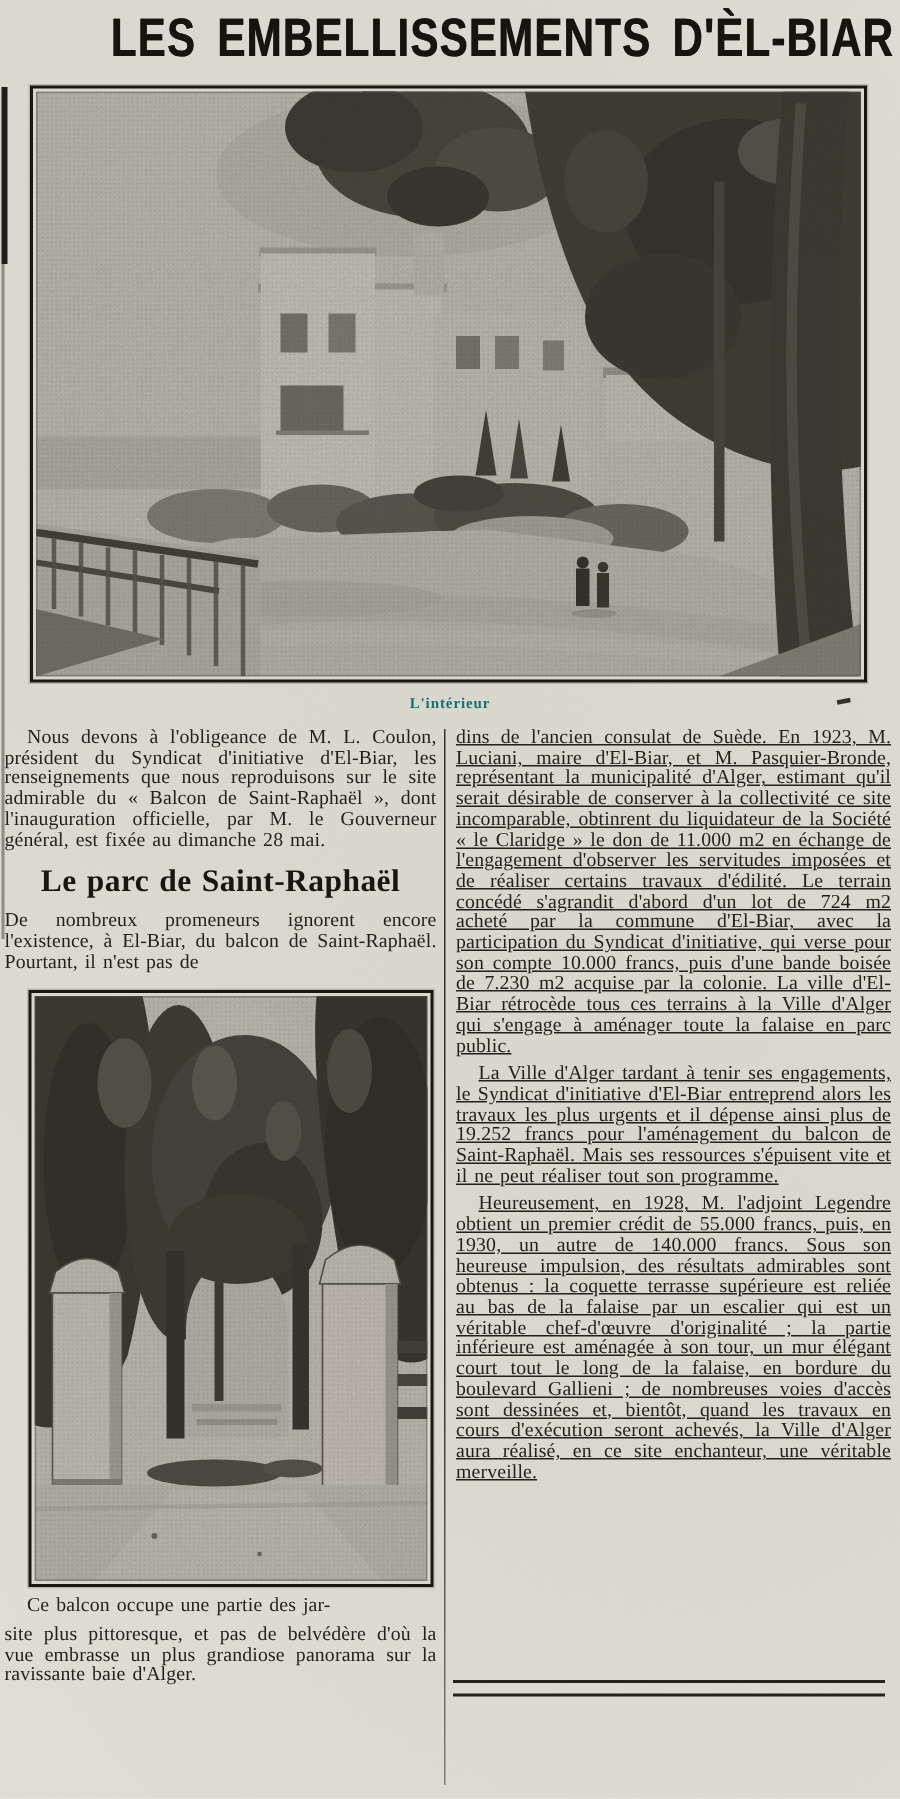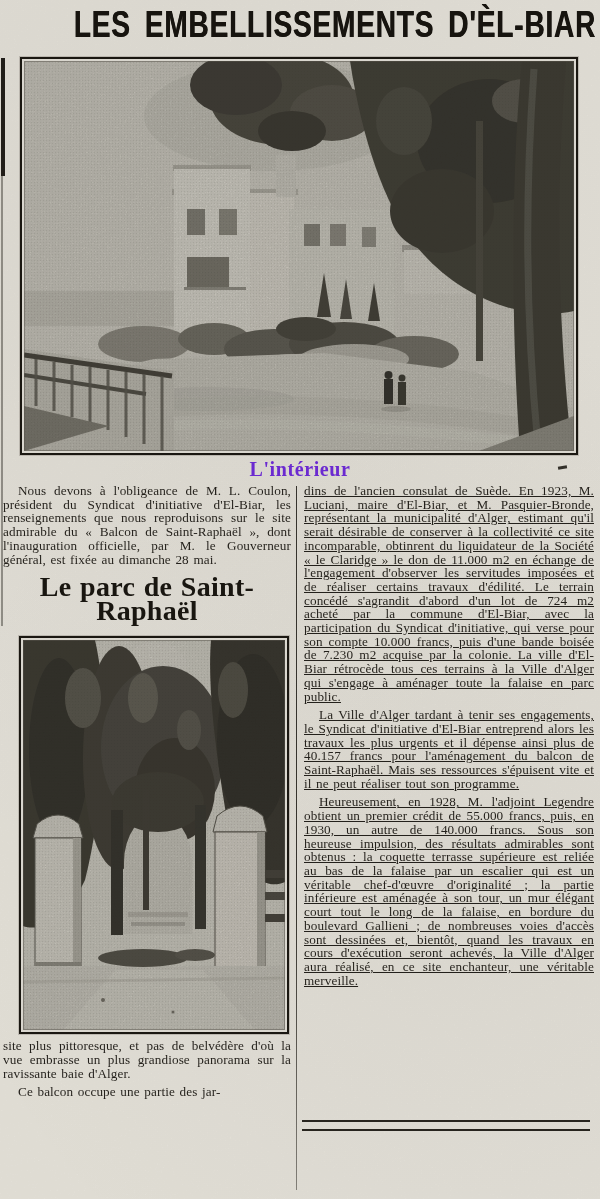--- a/index.html
+++ b/index.html
@@ -23,37 +23,37 @@
     transform:scaleX(0.78);transform-origin:50% 50%;
     text-shadow:0.6px 0 0 #13100c;
   }
   figure{margin:0;padding:0;}
   .photo-frame{
     background:#e2dfd7;border:2px solid #16130e;padding:2px;line-height:0;
     box-shadow:0 0 0 1px rgba(90,85,75,0.25);
   }
   .photo1{position:absolute;left:20px;top:57px;}
   .caption{
-    font-weight:bold;font-size:20px;line-height:17px;text-align:center;
-    letter-spacing:0.6px;word-spacing:5px;color:#6d28d9;
+    font-weight:bold;font-size:10px;line-height:17px;text-align:center;
+    letter-spacing:0.6px;word-spacing:5px;color:#0f766e;
   }
   .caption1{position:absolute;top:461px;left:0;width:600px;}
   .col{
     position:absolute;top:484px;
     font-size:13.2px;line-height:13.7px;text-align:justify;
     letter-spacing:0.1px;word-spacing:1.2px;
   }
   .col p{margin:0;}
   .col p.sp{margin-top:5px;}
   .indent{text-indent:15px;}
   .col-left{left:3px;width:288px;}
   .col-right{left:304px;width:290px;text-decoration:underline;}
   .intro{}
   .section-heading{
-    font-size:28px;line-height:24px;font-weight:bold;text-align:center;
+    font-size:21px;line-height:24px;font-weight:bold;text-align:center;
     margin:9px 0 7px 0;letter-spacing:0.3px;color:#15120d;
   }
   .figure2{margin:13px 0 0 16px;width:270px;}
   .figure2 .caption{margin-top:5px;}
   .col-rule{
     position:absolute;left:296px;top:486px;width:1px;height:704px;
     background:linear-gradient(#34312b, #34312b 60%, rgba(52,49,43,0.55));
   }
   .bottom-rule{
     position:absolute;left:302px;top:1120px;width:288px;height:7px;
@@ -172,20 +172,21 @@
   </svg>
 </figure>
 
 <div class="caption caption1">L'intérieur</div>
 
 <div class="col-rule"></div>
 
 <div class="col col-left">
   <p class="intro indent">Nous devons à l'obligeance de M. L. Coulon, président du Syndicat d'initiative d'El-Biar, les renseignements que nous reproduisons sur le site admirable du « Balcon de Saint-Raphaël », dont l'inauguration officielle, par M. le Gouverneur général, est fixée au dimanche 28 mai.</p>
   <h2 class="section-heading">Le parc de Saint-Raphaël</h2>
+  <p>De nombreux promeneurs ignorent encore l'existence, à El-Biar, du balcon de Saint-Raphaël. Pourtant, il n'est pas de</p>
 
   <figure class="figure2">
     <div class="photo-frame">
       <svg width="262" height="390" viewBox="0 0 262 390">
         <defs>
           <filter id="grain2" x="0" y="0" width="100%" height="100%">
             <feTurbulence type="fractalNoise" baseFrequency="0.8" numOctaves="2" result="n2"></feTurbulence>
             <feColorMatrix in="n2" type="matrix" values="0 0 0 0 0.05 0 0 0 0 0.05 0 0 0 0 0.04 0.7 0.7 0.7 0 0"></feColorMatrix>
           </filter>
           <pattern id="dots2" width="3" height="3" patternUnits="userSpaceOnUse">
@@ -240,27 +241,27 @@
         <circle cx="80" cy="360" r="2" fill="#6f6c63"></circle>
         <circle cx="150" cy="372" r="1.5" fill="#6f6c63"></circle>
 
         <rect width="262" height="390" fill="url(#dots2)"></rect>
         <rect width="262" height="390" filter="url(#grain2)" opacity="0.22"></rect>
         <rect x="0.5" y="0.5" width="261" height="389" fill="none" stroke="#55524a" stroke-width="1" opacity="0.5"></rect>
       </svg>
     </div>
   </figure>
 
+  <p class="sp indent">Ce balcon occupe une partie des jar-</p>
   <p class="sp">site plus pittoresque, et pas de belvédère d'où la vue embrasse un plus grandiose panorama sur la ravissante baie d'Alger.</p>
-  <p class="sp indent">Ce balcon occupe une partie des jar-</p>
 </div>
 
 <div class="col col-right">
   <p>dins de l'ancien consulat de Suède. En 1923, M. Luciani, maire d'El-Biar, et M. Pasquier-Bronde, représentant la municipalité d'Alger, estimant qu'il serait désirable de conserver à la collectivité ce site incomparable, obtinrent du liquidateur de la Société « le Claridge » le don de 11.000 m2 en échange de l'engagement d'observer les servitudes imposées et de réaliser certains travaux d'édilité. Le terrain concédé s'agrandit d'abord d'un lot de 724 m2 acheté par la commune d'El-Biar, avec la participation du Syndicat d'initiative, qui verse pour son compte 10.000 francs, puis d'une bande boisée de 7.230 m2 acquise par la colonie. La ville d'El-Biar rétrocède tous ces terrains à la Ville d'Alger qui s'engage à aménager toute la falaise en parc public.</p>
-  <p class="sp indent">La Ville d'Alger tardant à tenir ses engagements, le Syndicat d'initiative d'El-Biar entreprend alors les travaux les plus urgents et il dépense ainsi plus de 40.157 francs pour l'aménagement du balcon de Saint-Raphaël. Mais ses ressources s'épuisent vite et il ne peut réaliser tout son programme.</p>
+  <p class="sp indent">La Ville d'Alger tardant à tenir ses engagements, le Syndicat d'initiative d'El-Biar entreprend alors les travaux les plus urgents et il dépense ainsi plus de 19.252 francs pour l'aménagement du balcon de Saint-Raphaël. Mais ses ressources s'épuisent vite et il ne peut réaliser tout son programme.</p>
   <p class="sp indent">Heureusement, en 1928, M. l'adjoint Legendre obtient un premier crédit de 55.000 francs, puis, en 1930, un autre de 140.000 francs. Sous son heureuse impulsion, des résultats admirables sont obtenus : la coquette terrasse supérieure est reliée au bas de la falaise par un escalier qui est un véritable chef-d'œuvre d'originalité ; la partie inférieure est aménagée à son tour, un mur élégant court tout le long de la falaise, en bordure du boulevard Gallieni ; de nombreuses voies d'accès sont dessinées et, bientôt, quand les travaux en cours d'exécution seront achevés, la Ville d'Alger aura réalisé, en ce site enchanteur, une véritable merveille.</p>
 </div>
 
 <div class="bottom-rule"></div>
 
 <svg class="page-grain" width="600" height="1199">
   <filter id="pgrain">
     <feTurbulence type="fractalNoise" baseFrequency="0.7" numOctaves="2"></feTurbulence>
     <feColorMatrix type="matrix" values="0 0 0 0 0.1 0 0 0 0 0.09 0 0 0 0 0.07 0.8 0.8 0.8 0 0"></feColorMatrix>
   </filter>

